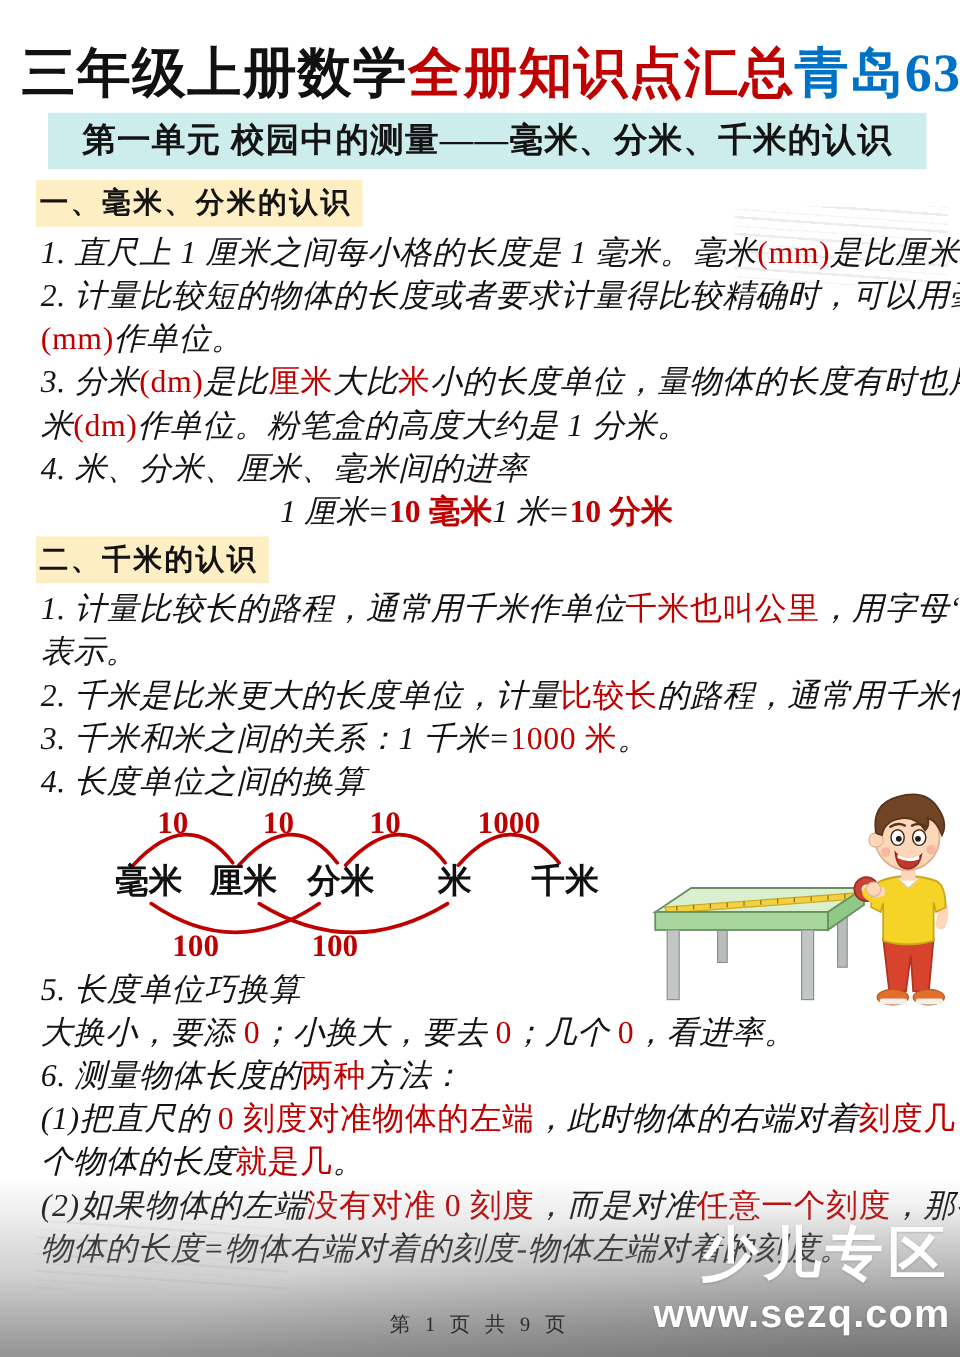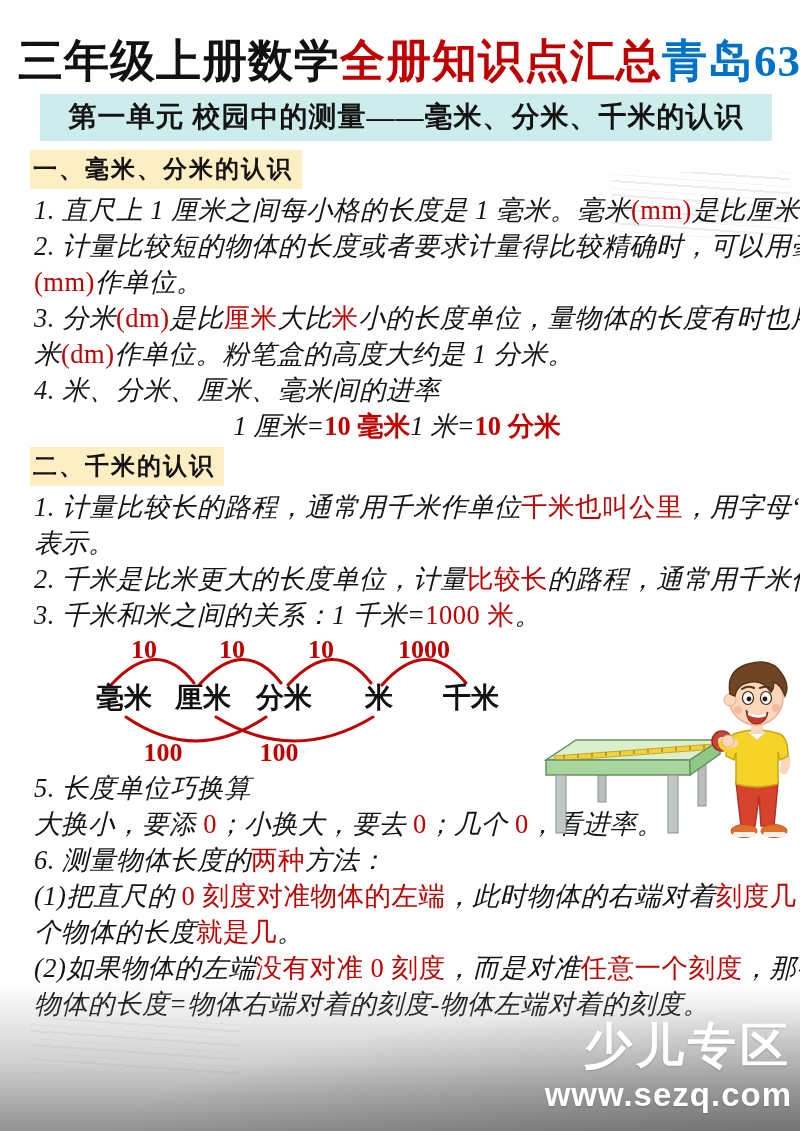--- a/index.html
+++ b/index.html
@@ -155,20 +155,21 @@
 
   <div>
     <span class="chip">二、千米的认识</span>
   </div>
 
   <div class="paras">
       <div class="line"><span class="seg-k">1. 计量比较长的路程，通常用千米作单位</span><span class="seg-r">千米也叫公里</span><span class="seg-k">，用字母“</span></div>
       <div class="line"><span class="seg-k">表示。</span></div>
       <div class="line"><span class="seg-k">2. 千米是比米更大的长度单位，计量</span><span class="seg-r">比较长</span><span class="seg-k">的路程，通常用千米作单位。</span></div>
       <div class="line"><span class="seg-k">3. 千米和米之间的关系：1 千米=</span><span class="seg-r">1000 米</span><span class="seg-k">。</span></div>
+      <div class="line"><span class="seg-k">4. 长度单位之间的换算</span></div>
     </div>
 
   <div class="diagram-wrap">
     <svg class="diagram-svg" width="560" height="136" viewBox="0 0 560 136">
 
       <path class="arc" d="M 85 52 Q 131 2 168 50"></path>
       <path class="arc" d="M 173 52 Q 218 2 255 50"></path>
       <path class="arc" d="M 262 52 Q 308 2 345 50"></path>
       <path class="arc" d="M 356 52 Q 400 2 440 50"></path>
 
@@ -263,14 +264,15 @@
   <div class="smudge smudge-a"></div>
   <div class="smudge smudge-b"></div>
 
   <div class="bottom-shade"></div>
 
   <div class="watermark">
     <div class="wm-line1">少儿专区</div>
     <div class="wm-line2">www.sezq.com</div>
   </div>
 
+  <div class="footer">第 1 页 共 9 页</div>
 
 </div>
 
 </body></html>

